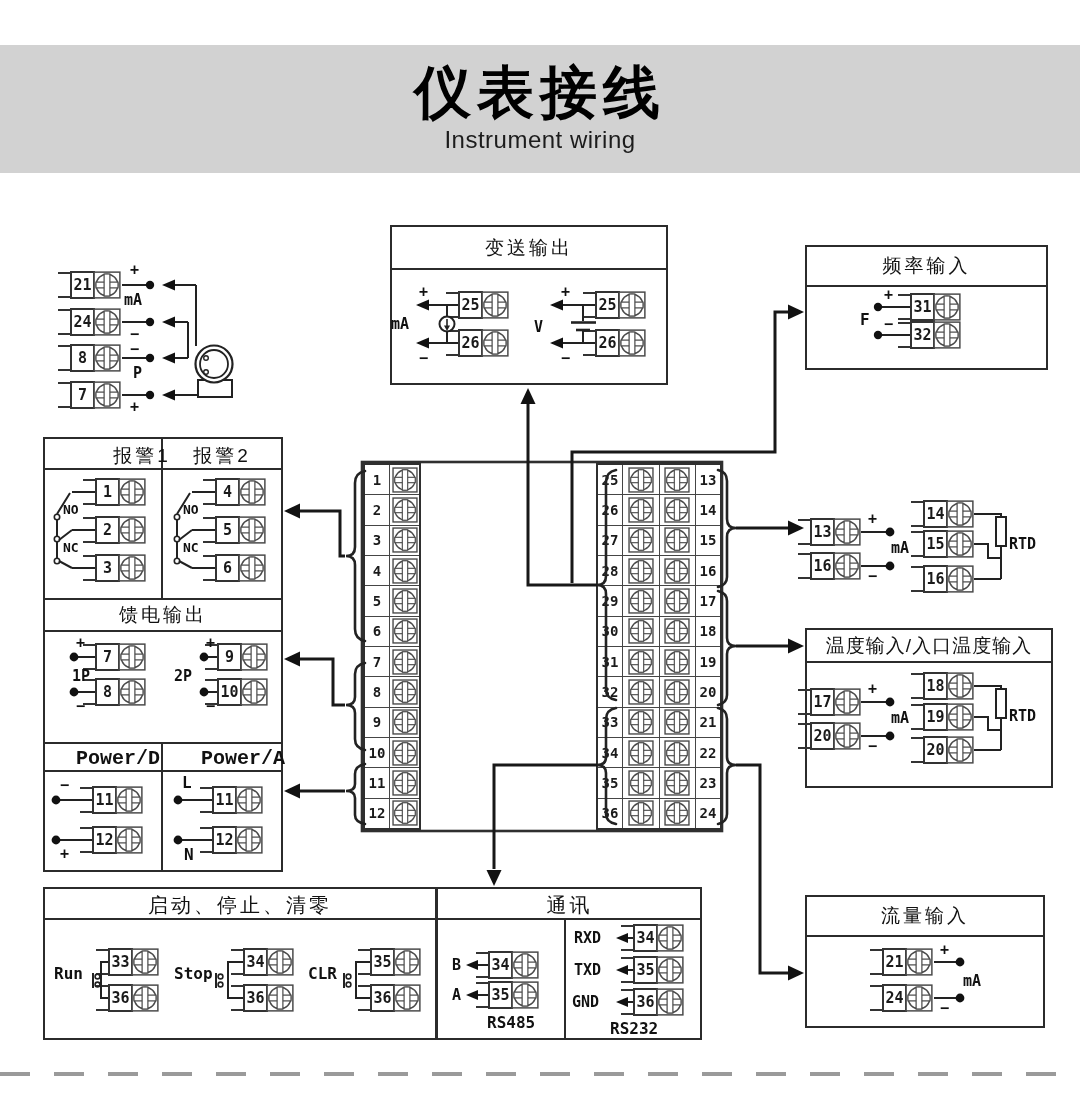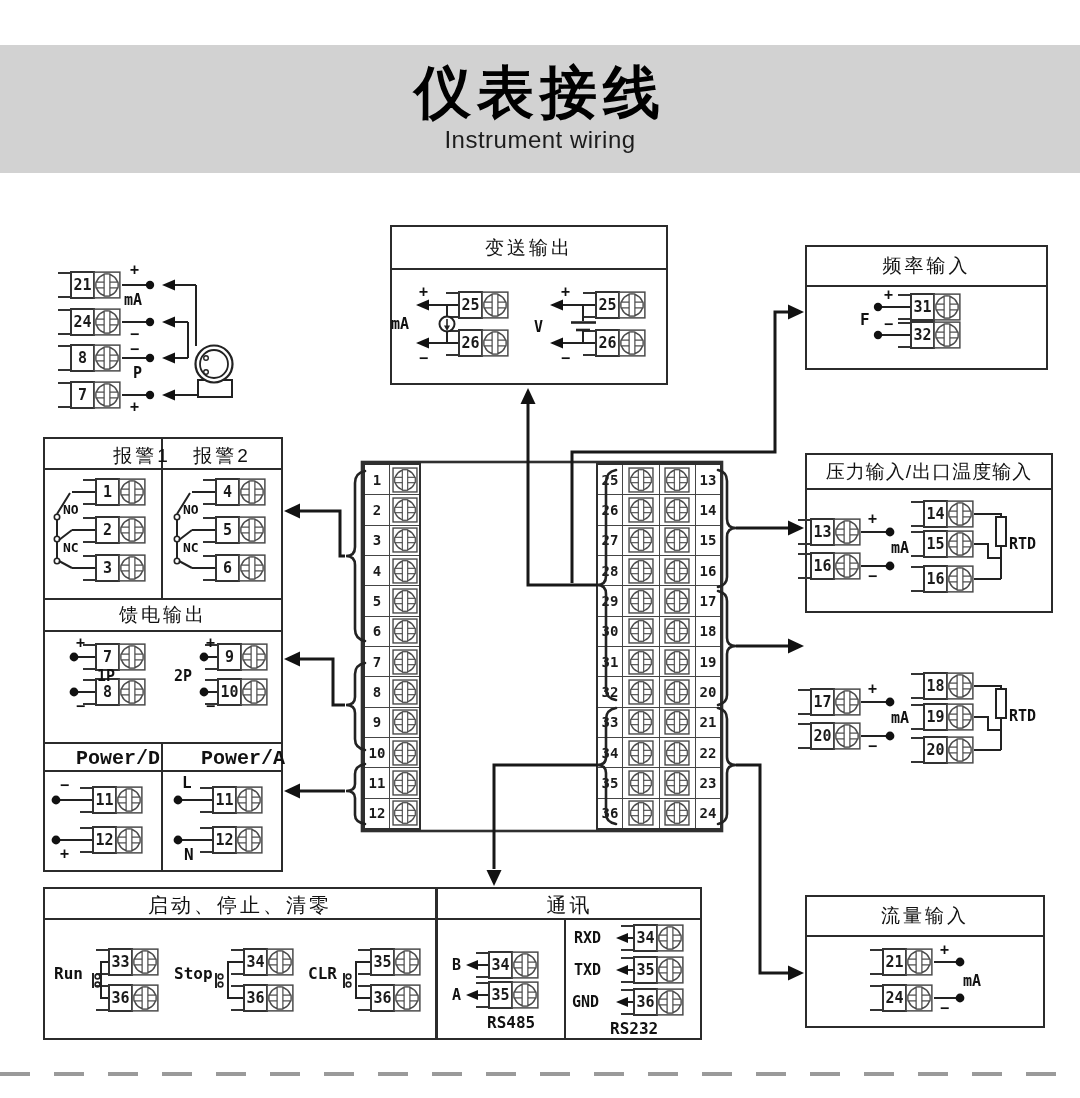--- a/index.html
+++ b/index.html
@@ -265,21 +265,21 @@
           <rect x="1.2" y="1.2" width="27.6" height="27.6" fill="#fff" stroke="#4a4a4a" stroke-width="1.6"></rect>
           <circle cx="15" cy="15" r="11.6" fill="#fff" stroke="#4a4a4a" stroke-width="1.6"></circle>
           <g fill="#fff" stroke="#4a4a4a" stroke-width="1.3">
             <rect x="3.2" y="11.9" width="23.6" height="6.2"></rect>
             <rect x="11.9" y="3.2" width="6.2" height="23.6"></rect>
           </g>
         </svg>
       </span>
     </span>
   <span class="lbl" style="left:76px;top:636px;">+</span>
-  <span class="lbl" style="left:64px;top:669px;padding-left:33px;">1P</span>
+  <span class="lbl" style="left:39px;top:669px;padding-left:33px;">1P</span>
   <span class="lbl" style="left:76px;top:699px;">−</span>
   <span class="lbl" style="left:206px;top:636px;">+</span>
   <span class="lbl" style="left:174px;top:669px;">2P</span>
   <span class="lbl" style="left:206px;top:699px;">−</span>
 
   <div class="box" style="left:43px;top:742px;width:240px;height:130px;"></div>
   <div class="split" style="left:161px;top:742px;width:2px;height:130px;"></div>
   <div class="split" style="left:43px;top:770px;width:240px;height:2px;"></div>
   <div class="cellt mono" style="left:43px;top:747px;width:118px;font-weight:700;font-size:20px;">Power/D</div>
   <div class="cellt mono" style="left:163px;top:747px;width:128px;font-weight:700;font-size:20px;text-align:center;">Power/A</div>
@@ -609,23 +609,20 @@
             <rect x="3.2" y="11.9" width="23.6" height="6.2"></rect>
             <rect x="11.9" y="3.2" width="6.2" height="23.6"></rect>
           </g>
         </svg>
       </span>
     </span>
   <span class="lbl" style="left:884px;top:288px;">+</span>
   <span class="lbl lbl-lg" style="left:860px;top:312px;">F</span>
   <span class="lbl" style="left:884px;top:317px;">−</span>
 
-  <div class="box" style="left:805px;top:453px;width:248px;height:160px;">
-    <div class="box-title" style="height:35px;letter-spacing:1px;">压力输入/出口温度输入</div>
-  </div>
   <span class="term" style="left:798px;top:517px;">
       <span class="ear"></span>
       <span class="tnum">13</span>
       <span class="screw">
         <svg viewBox="0 0 30 30">
           <rect x="1.2" y="1.2" width="27.6" height="27.6" fill="#fff" stroke="#4a4a4a" stroke-width="1.6"></rect>
           <circle cx="15" cy="15" r="11.6" fill="#fff" stroke="#4a4a4a" stroke-width="1.6"></circle>
           <g fill="#fff" stroke="#4a4a4a" stroke-width="1.3">
             <rect x="3.2" y="11.9" width="23.6" height="6.2"></rect>
             <rect x="11.9" y="3.2" width="6.2" height="23.6"></rect>
@@ -687,20 +684,23 @@
             <rect x="11.9" y="3.2" width="6.2" height="23.6"></rect>
           </g>
         </svg>
       </span>
     </span>
   <span class="lbl" style="left:868px;top:512px;">+</span>
   <span class="lbl" style="left:891px;top:541px;">mA</span>
   <span class="lbl" style="left:868px;top:569px;">−</span>
   <span class="lbl" style="left:1009px;top:537px;">RTD</span>
 
+  <div class="box" style="left:805px;top:628px;width:248px;height:160px;">
+    <div class="box-title" style="height:33px;letter-spacing:1px;">温度输入/入口温度输入</div>
+  </div>
   <span class="term" style="left:798px;top:687px;">
       <span class="ear"></span>
       <span class="tnum">17</span>
       <span class="screw">
         <svg viewBox="0 0 30 30">
           <rect x="1.2" y="1.2" width="27.6" height="27.6" fill="#fff" stroke="#4a4a4a" stroke-width="1.6"></rect>
           <circle cx="15" cy="15" r="11.6" fill="#fff" stroke="#4a4a4a" stroke-width="1.6"></circle>
           <g fill="#fff" stroke="#4a4a4a" stroke-width="1.3">
             <rect x="3.2" y="11.9" width="23.6" height="6.2"></rect>
             <rect x="11.9" y="3.2" width="6.2" height="23.6"></rect>

